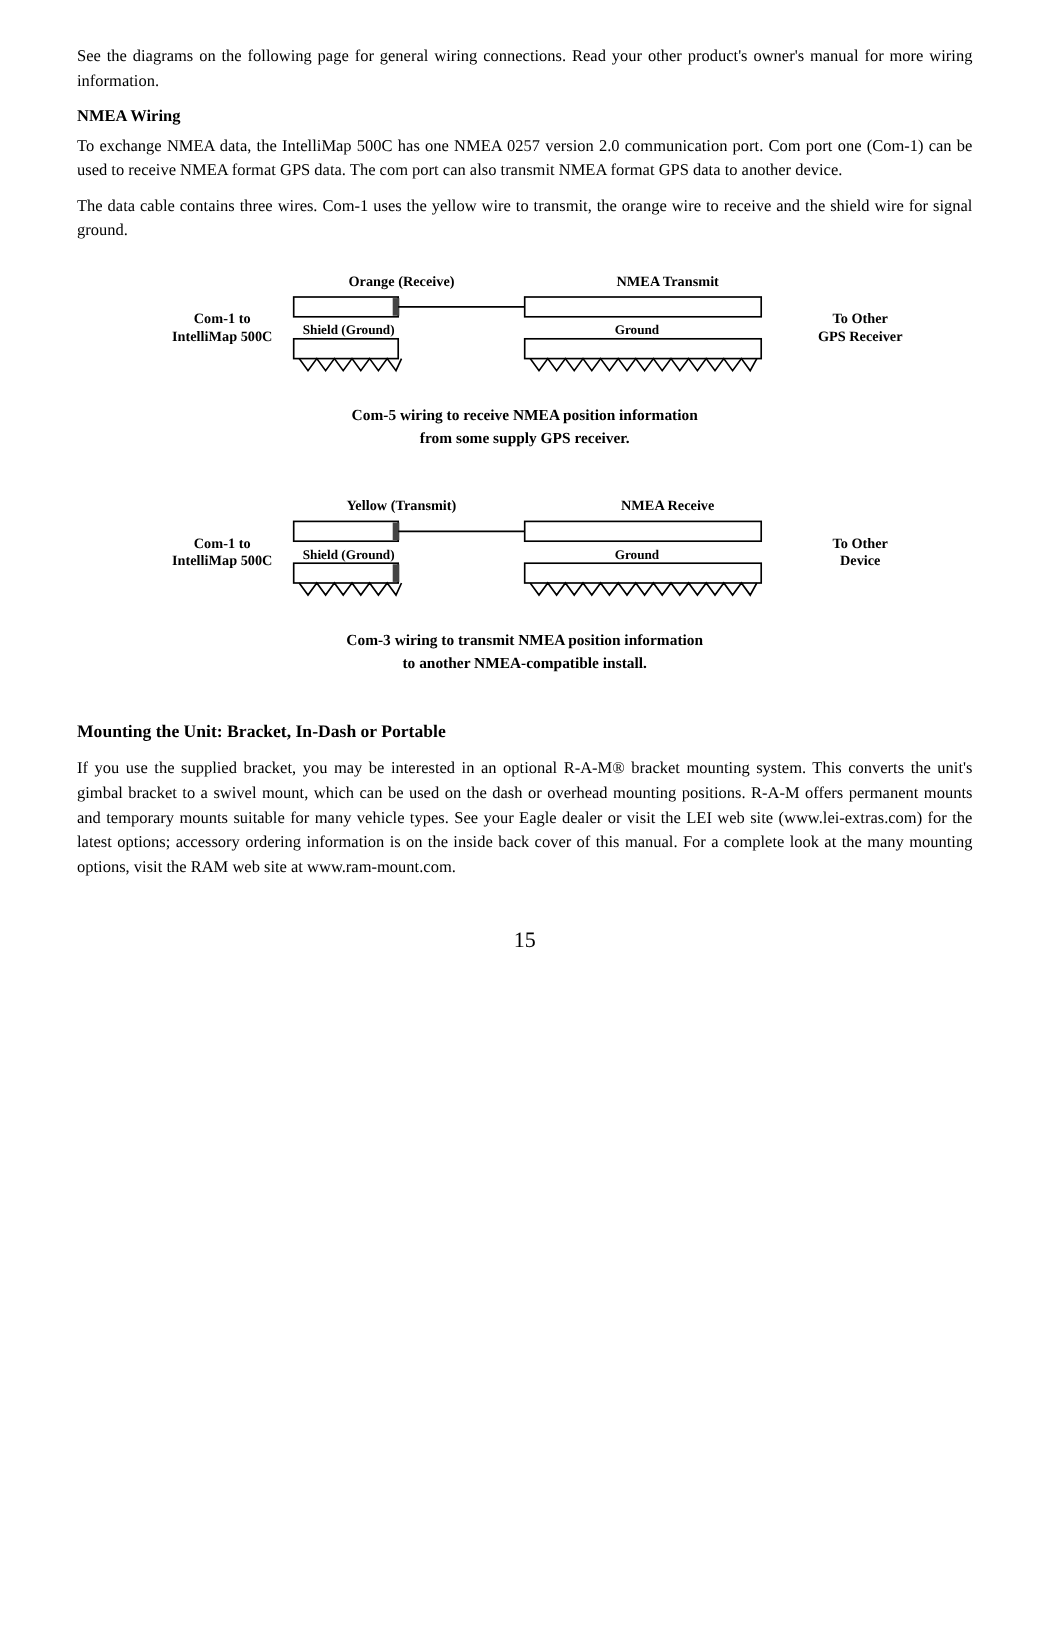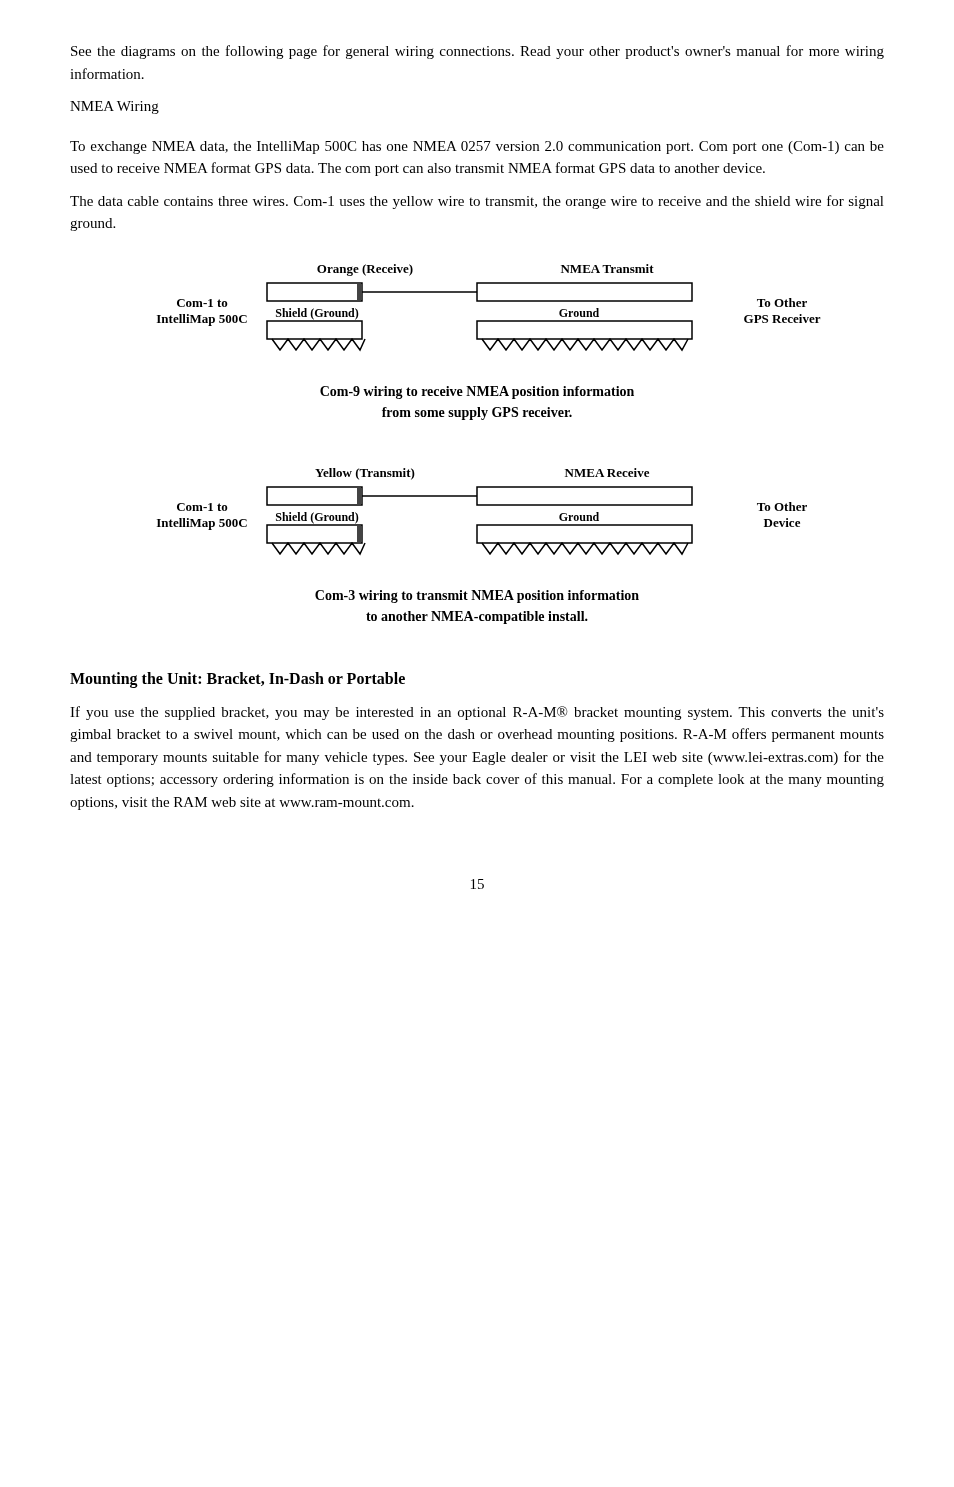--- a/index.html
+++ b/index.html
@@ -15,22 +15,22 @@
     }
     .page-content {
       max-width: 820px;
       margin: 0 auto;
     }
     p {
       text-align: justify;
       margin-bottom: 10px;
     }
     .section-heading {
-      font-weight: normal;
-      margin-bottom: 17px;
+      font-weight: bold;
+      margin-bottom: 4px;
     }
     .main-heading {
       font-size: 16px;
       font-weight: bold;
       margin: 24px 0 10px 0;
     }
     
     .diagram-area {
       margin: 20px 0 10px 0;
       display: flex;
@@ -49,22 +49,22 @@
       position: relative;
       width: 720px;
       height: 120px;
     }
     .wiring-diagram svg {
       width: 100%;
       height: 100%;
     }
     .page-number {
       text-align: center;
-      margin-top: 60px;
-      font-size: 15px;
+      margin-top: 40px;
+      font-size: 20px;
     }
   </style>
 </head>
 <body>
 
 <div class="page-content">
 
   <p>See the diagrams on the following page for general wiring connections. Read your other product's owner's manual for more wiring information.</p>
 
   <p class="section-heading">NMEA Wiring</p>
@@ -97,21 +97,21 @@
 
         <rect x="150" y="66" width="95" height="18" fill="white" stroke="black" stroke-width="1.5"></rect>
         <rect x="360" y="66" width="215" height="18" fill="white" stroke="black" stroke-width="1.5"></rect>
 
         <polyline points="155,84 163,95 171,84 179,95 187,84 195,95 203,84 211,95 219,84 227,95 235,84 243,95 248,84" fill="none" stroke="black" stroke-width="1.5"></polyline>
 
         <polyline points="365,84 373,95 381,84 389,95 397,84 405,95 413,84 421,95 429,84 437,95 445,84 453,95 461,84 469,95 477,84 485,95 493,84 501,95 509,84 517,95 525,84 533,95 541,84 549,95 557,84 565,95 571,84" fill="none" stroke="black" stroke-width="1.5"></polyline>
       </svg>
     </div>
     <div class="diagram-caption">
-      <span>Com-9 wiring to receive NMEA position information</span><br>
+      <span>Com-5 wiring to receive NMEA position information</span><br>
       <span>from some supply GPS receiver.</span>
     </div>
   </div>
 
   <div class="diagram-area">
     <div class="wiring-diagram">
       <svg viewBox="0 0 720 120" xmlns="http://www.w3.org/2000/svg">
 
         <text x="85" y="52" text-anchor="middle" font-family="Times New Roman, serif" font-size="13" font-weight="bold">Com-1 to</text>
         <text x="85" y="68" text-anchor="middle" font-family="Times New Roman, serif" font-size="13" font-weight="bold">IntelliMap 500C</text>

